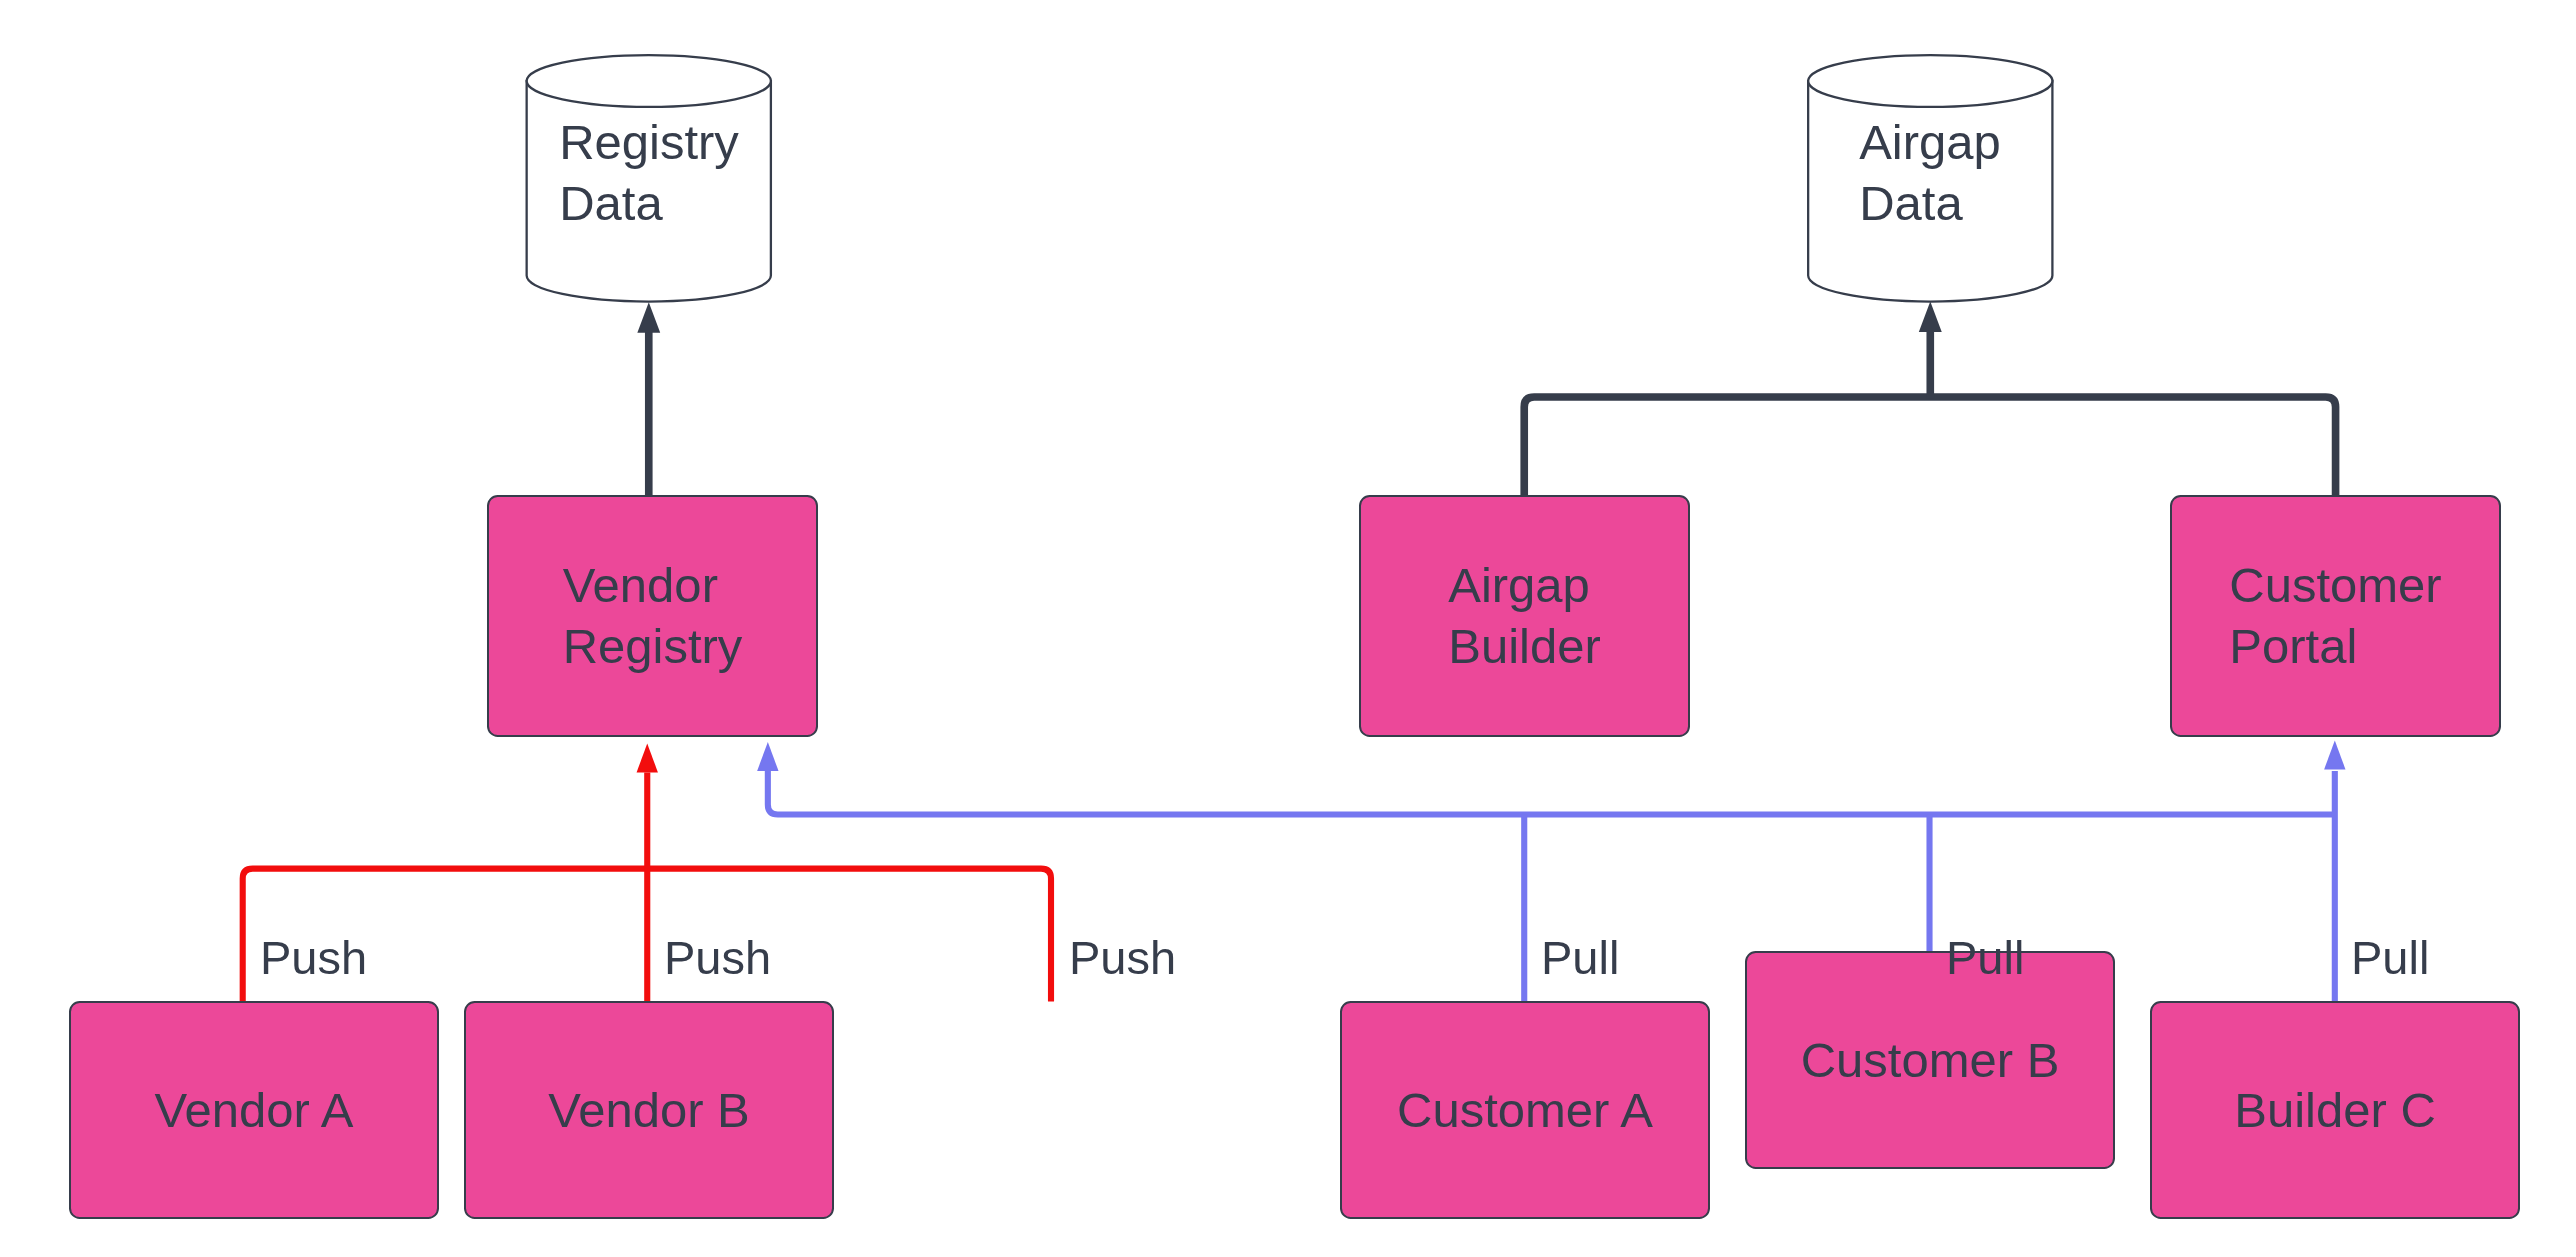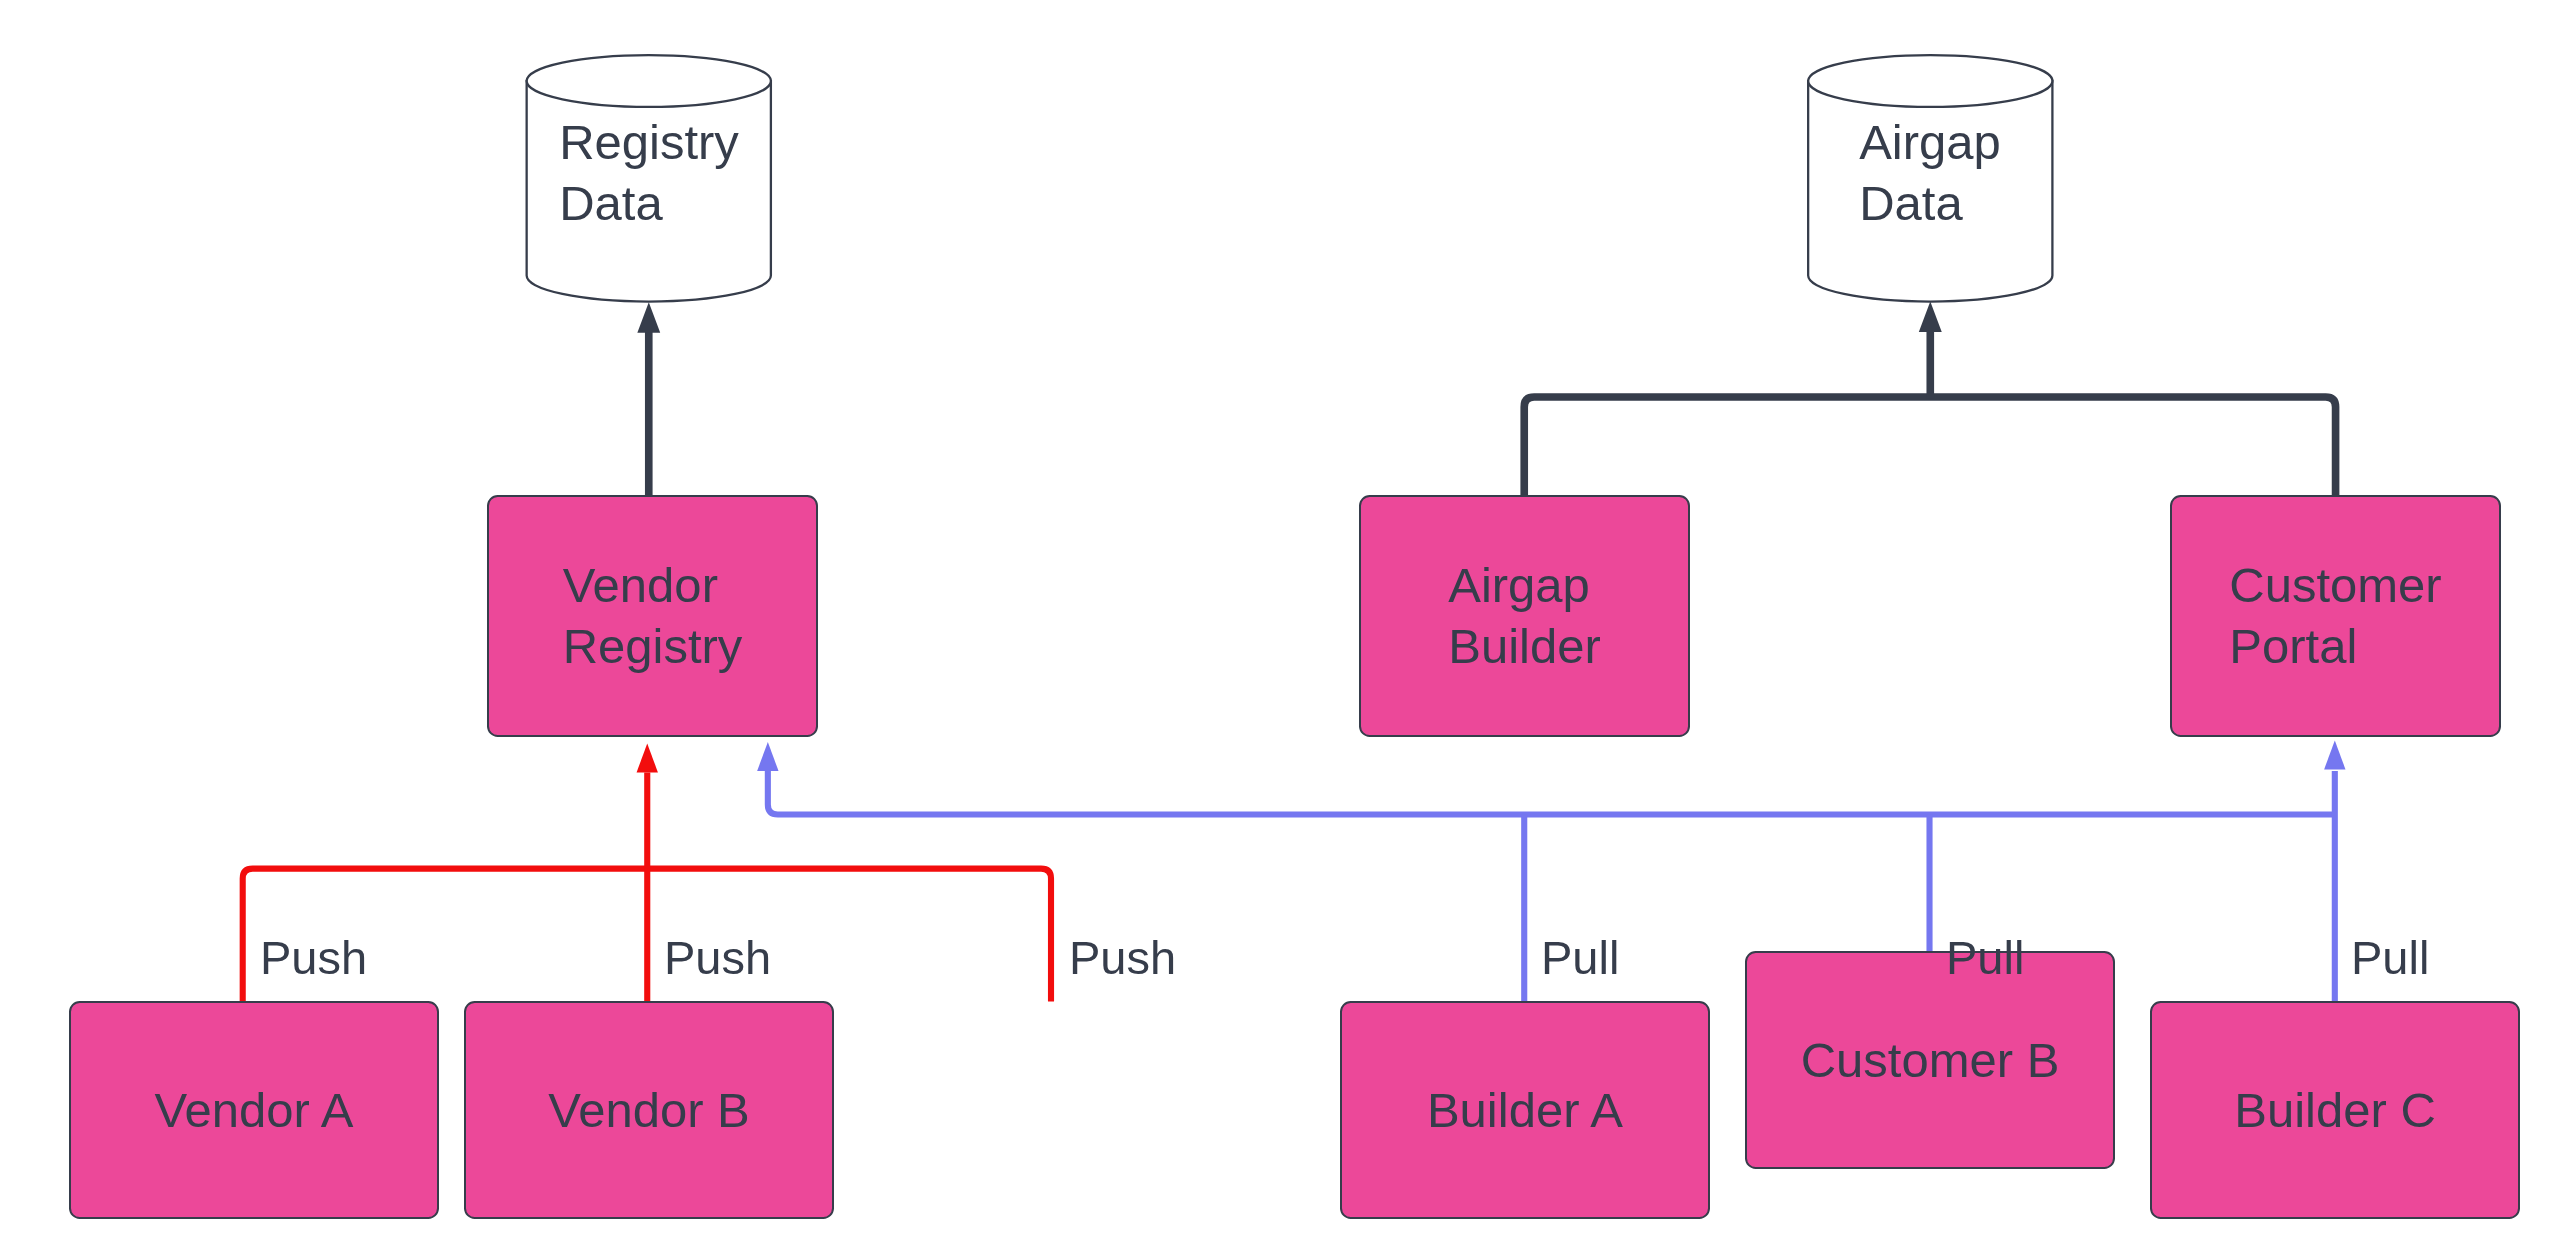--- a/index.html
+++ b/index.html
@@ -84,21 +84,21 @@
 
   <div class="node rect-node" style="left:487px;top:495px;width:327px;height:238px;"><span>Vendor
 Registry</span></div>
   <div class="node rect-node" style="left:1359px;top:495px;width:327px;height:238px;"><span>Airgap
 Builder</span></div>
   <div class="node rect-node" style="left:2170px;top:495px;width:327px;height:238px;"><span>Customer
 Portal</span></div>
 
   <div class="node rect-node" style="left:57px;top:1001px;width:366px;height:214px;margin-left:12px;"><span>Vendor A</span></div>
   <div class="node rect-node" style="left:464px;top:1001px;width:366px;height:214px;"><span>Vendor B</span></div>
-  <div class="node rect-node" style="left:1340px;top:1001px;width:366px;height:214px;"><span>Builder A</span></div>
+  <div class="node rect-node" style="left:1340px;top:1001px;width:366px;height:214px;"><span>Customer A</span></div>
   <div class="node rect-node" style="left:1745px;top:951px;width:366px;height:214px;"><span>Customer B</span></div>
   <div class="node rect-node" style="left:2150px;top:1001px;width:366px;height:214px;"><span>Builder C</span></div>
 
   <div class="edge-label" style="left:260px;top:933px;">Push</div>
   <div class="edge-label" style="left:664px;top:933px;">Push</div>
   <div class="edge-label" style="left:1069px;top:933px;">Push</div>
   <div class="edge-label" style="left:1541px;top:933px;">Pull</div>
   <div class="edge-label" style="left:1946px;top:933px;">Pull</div>
   <div class="edge-label" style="left:2351px;top:933px;">Pull</div>
 

